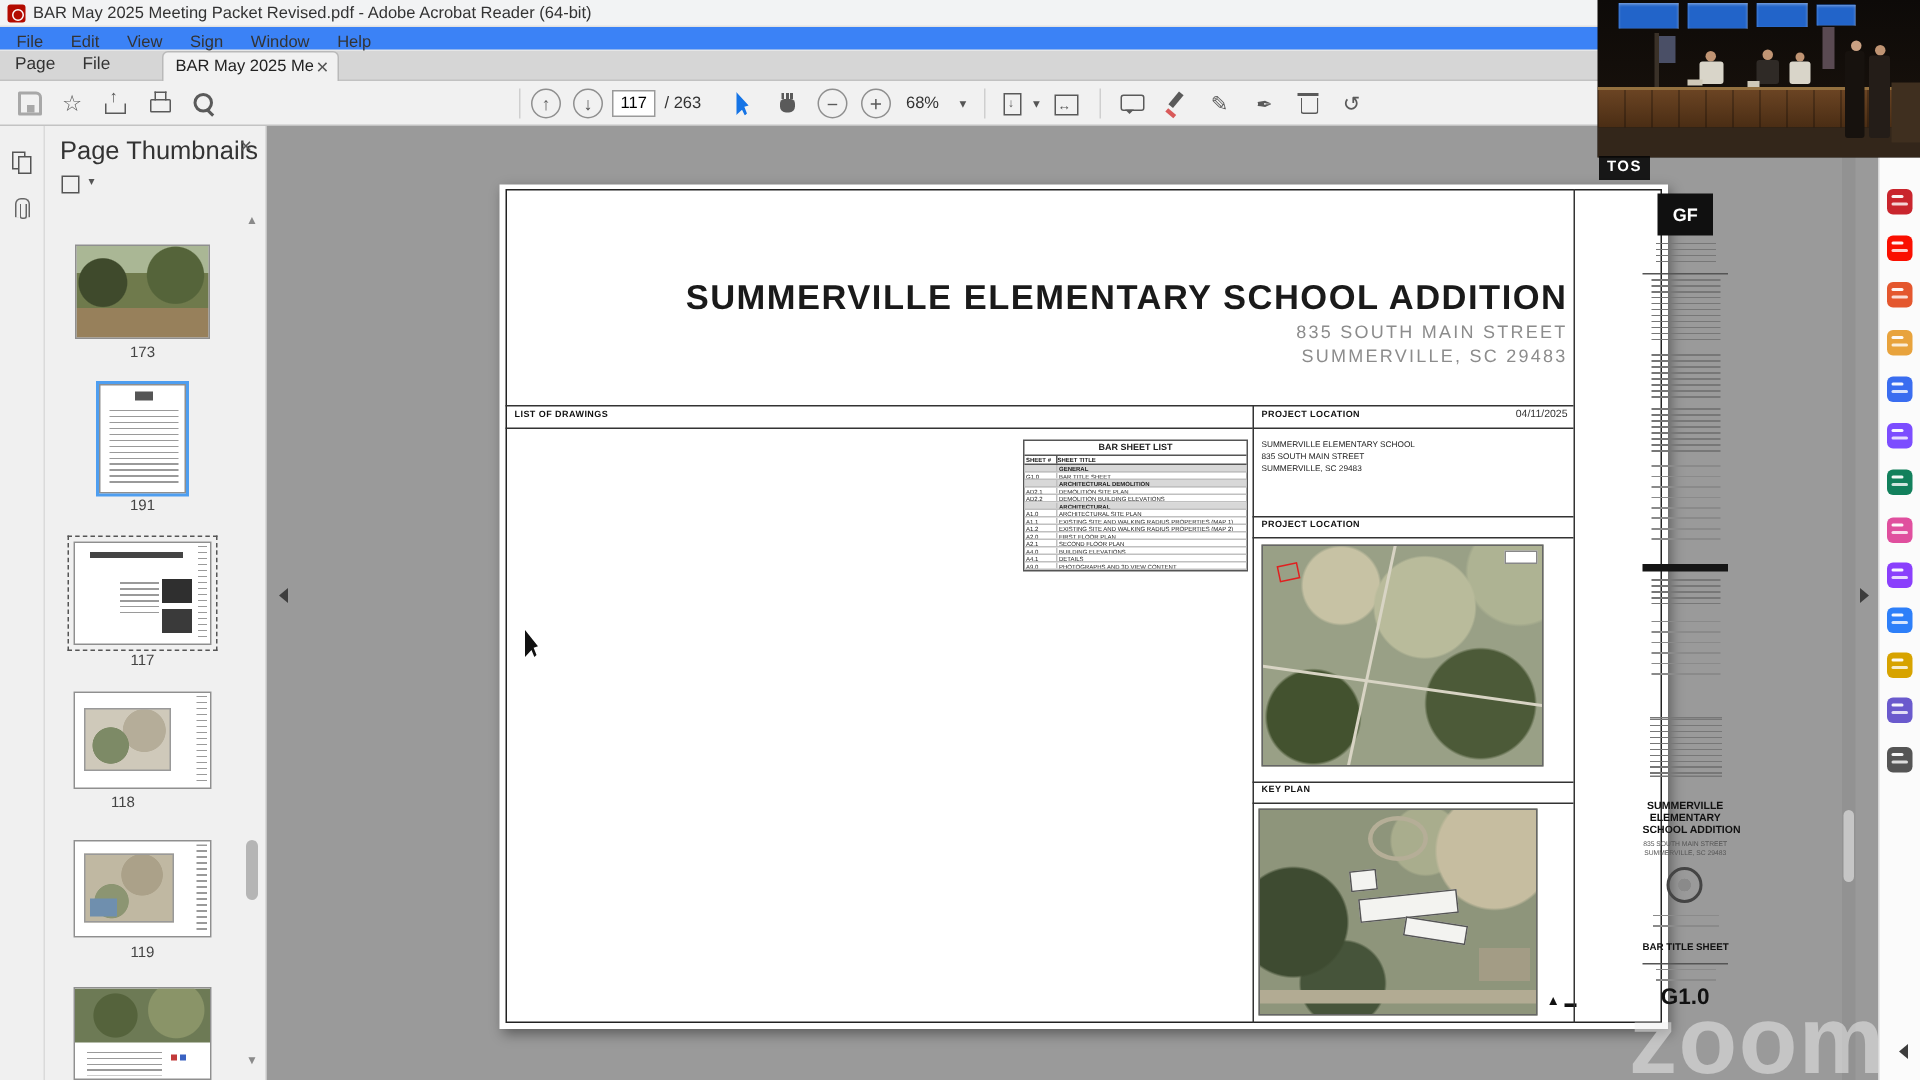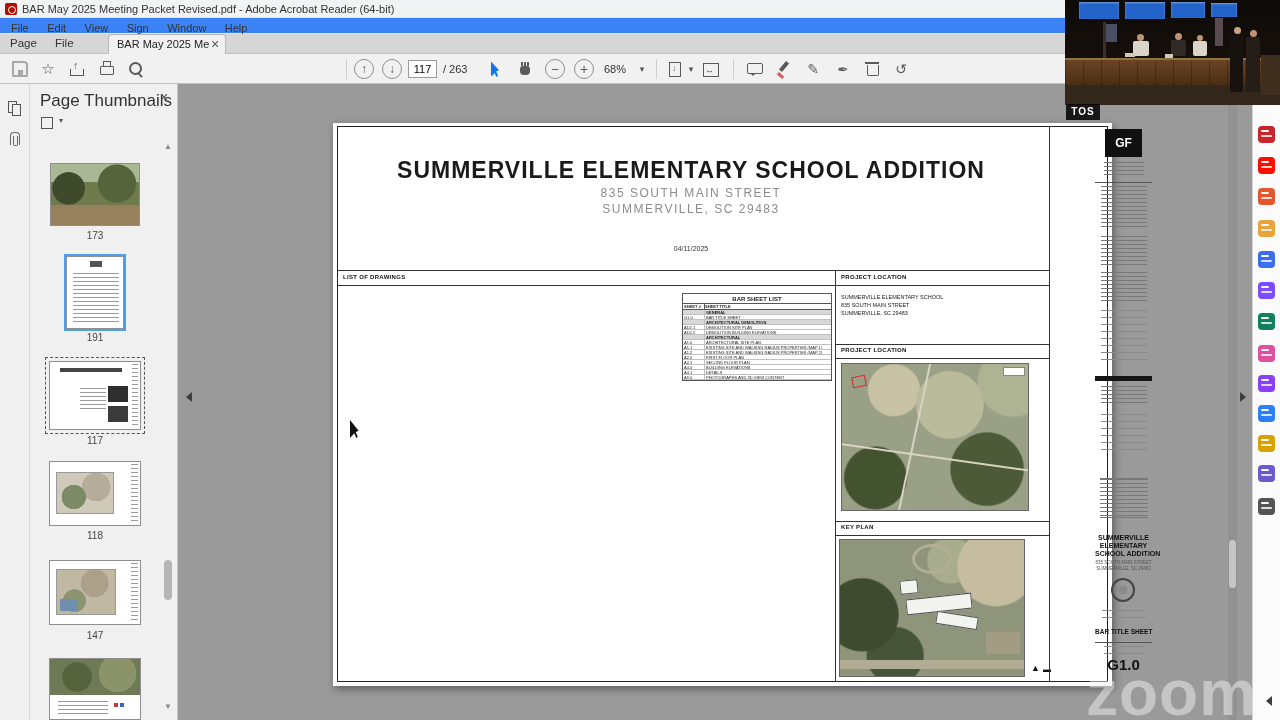--- a/index.html
+++ b/index.html
@@ -75,21 +75,21 @@
   .tbars{background:repeating-linear-gradient(to bottom,#9a9a9a 0,#9a9a9a 1px,transparent 1px,transparent 4px);}
   .scroll-glyph{position:absolute;font-size:8px;color:#8a8a8a;}
   .doc-area{left:178px;top:84px;width:1074px;height:636px;background:#9a9a9a;overflow:hidden;}
   .rail{left:1252px;top:84px;width:28px;height:636px;background:#fbfbfb;border-left:1px solid #d6d6d6;}
   .rail-ic{position:absolute;left:5px;width:17px;height:17px;border-radius:4px;}
   .rail-ic::before{content:"";position:absolute;left:3px;top:4px;width:8px;height:2px;background:rgba(255,255,255,.95);border-radius:1px;}
   .rail-ic::after{content:"";position:absolute;left:3px;top:9px;width:11px;height:2px;background:rgba(255,255,255,.8);border-radius:1px;}
 
   
   .page{left:155px;top:39px;width:779px;height:563px;background:#fff;box-shadow:2px 3px 8px rgba(0,0,0,.4);}
-  .center-blk{position:absolute;left:4px;width:708px;text-align:center;white-space:nowrap;}
+  .center-blk{position:absolute;left:4px;width:708px;text-align:right;white-space:nowrap;margin-top:28px;}
   .line-h{position:absolute;border-top:1px solid #333;}
   .line-v{position:absolute;border-left:1px solid #333;}
   .ph{position:absolute;font-size:6px;font-weight:bold;color:#111;letter-spacing:.3px;}
   .micro{position:absolute;font-size:5.5px;color:#222;line-height:8px;}
   .slist{position:absolute;left:349px;top:170px;width:150px;border:1px solid #555;background:#fff;color:#222;}
   .sl-title{height:10px;line-height:10px;text-align:center;font-weight:bold;font-size:6px;border-bottom:1px solid #555;}
   .sl-head{display:flex;height:6px;line-height:6px;font-size:4px;font-weight:bold;border-bottom:1px solid #555;}
   .sl-head .n{width:22px;border-right:1px solid #555;padding-left:1px;}
   .sl-row{display:flex;height:5px;line-height:5px;font-size:4px;border-bottom:1px solid #c0c0c0;overflow:hidden;white-space:nowrap;}
   .sl-row .n{width:22px;border-right:1px solid #c0c0c0;padding-left:1px;flex:none;}
@@ -213,30 +213,30 @@
       <div class="abs tbars" style="right:2px;top:2px;width:6px;height:63px;"></div>
     </div>
     <span class="thumb-num" style="left:19px;top:351px;">117</span>
 
     <div class="thumb" style="left:19px;top:377px;width:92px;height:65px;">
       <div class="abs" style="left:6px;top:10px;width:58px;height:42px;background:
         radial-gradient(circle at 30% 60%,#7d8a66,#7d8a66 26%,transparent 27%),
         radial-gradient(circle at 70% 35%,#b5ad99,#b5ad99 30%,transparent 31%),#cfc9ba;border:1px solid #999;"></div>
       <div class="abs tbars" style="right:2px;top:2px;width:7px;height:59px;"></div>
     </div>
-    <span class="thumb-num" style="left:19px;top:446px;">118</span>
+    <span class="thumb-num" style="left:6px;top:446px;">118</span>
 
     <div class="thumb" style="left:19px;top:476px;width:92px;height:65px;">
       <div class="abs" style="left:6px;top:8px;width:60px;height:46px;background:
         radial-gradient(circle at 65% 30%,#aba189,#aba189 28%,transparent 29%),
         radial-gradient(circle at 30% 70%,#8c9572,#8c9572 22%,transparent 23%),#c0b8a2;border:1px solid #999;"></div>
       <div class="abs" style="left:10px;top:38px;width:18px;height:12px;background:#6f8fae;"></div>
       <div class="abs tbars" style="right:2px;top:2px;width:7px;height:59px;"></div>
     </div>
-    <span class="thumb-num" style="left:19px;top:546px;">147</span>
+    <span class="thumb-num" style="left:19px;top:546px;">119</span>
 
     <div class="thumb" style="left:19px;top:574px;width:92px;height:62px;">
       <div class="abs" style="left:0;top:0;width:90px;height:36px;background:
         radial-gradient(circle at 30% 50%,#55633c,#55633c 22%,transparent 23%),
         radial-gradient(circle at 75% 40%,#8a9468,#8a9468 26%,transparent 27%),#6d7a55;"></div>
       <div class="abs tbars" style="left:8px;top:42px;width:50px;height:16px;"></div>
       <div class="abs" style="left:64px;top:44px;width:4px;height:4px;background:#c23a3a;"></div>
       <div class="abs" style="left:70px;top:44px;width:4px;height:4px;background:#3a62c2;"></div>
     </div>
 

